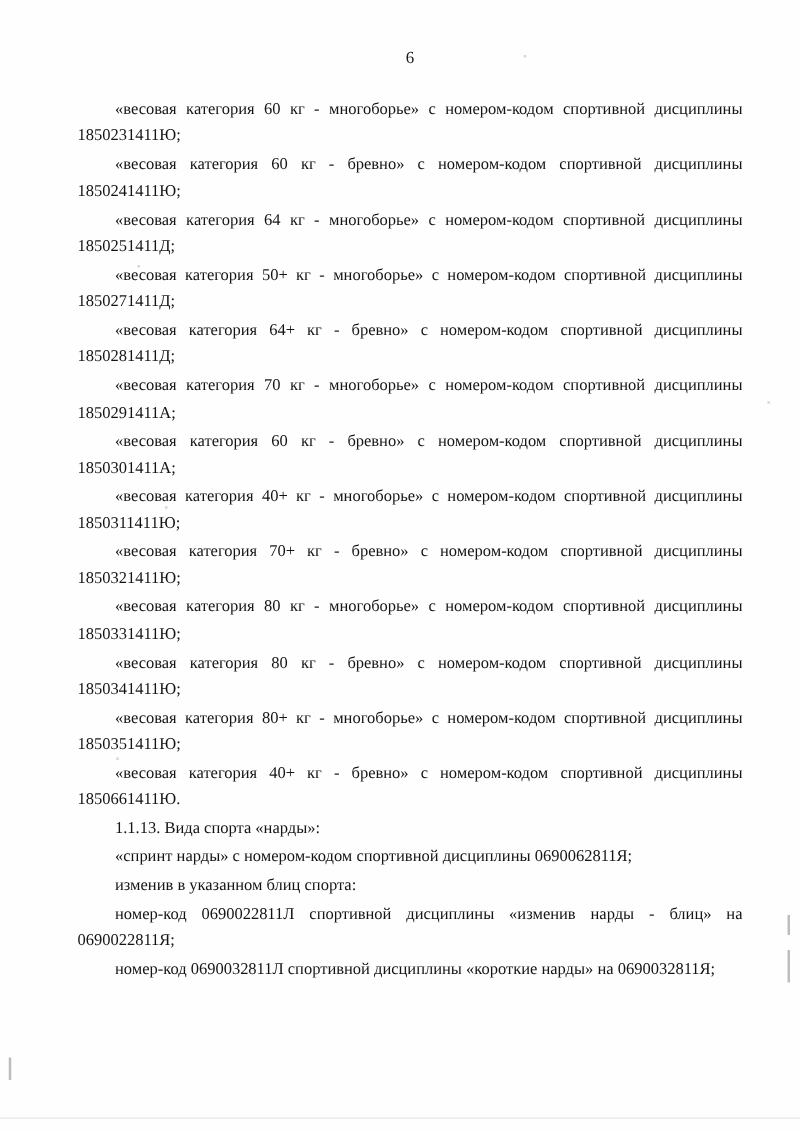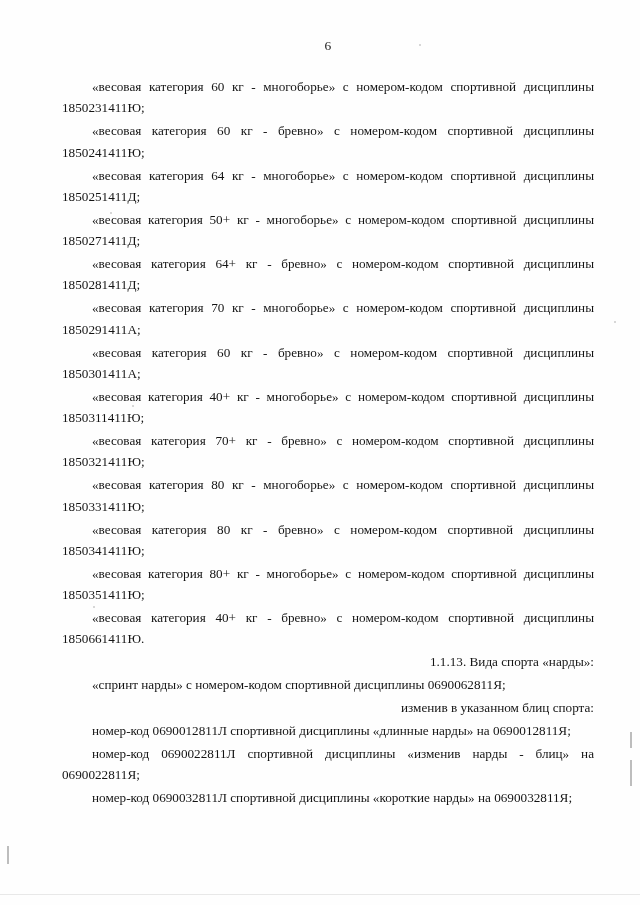--- a/index.html
+++ b/index.html
@@ -36,21 +36,21 @@
     text-align: justify;
     color: #141414;
   }
   .para {
     margin: 0 0 1.5px 0;
     text-indent: 30px;
     text-align: justify;
     text-justify: inter-word;
   }
   .para.nojustify {
-    text-align: right;
+    text-align: left;
   }
   
   .speck {
     position: absolute;
     background: #c9c9c9;
     opacity: 0.75;
   }
   .edge-mark {
     position: absolute;
     background: #bdbdbd;
@@ -82,21 +82,20 @@
     <p class="para">«весовая категория 60 кг - бревно» с номером-кодом спортивной дисциплины 1850301411А;</p>
     <p class="para">«весовая категория 40+ кг - многоборье» с номером-кодом спортивной дисциплины 1850311411Ю;</p>
     <p class="para">«весовая категория 70+ кг - бревно» с номером-кодом спортивной дисциплины 1850321411Ю;</p>
     <p class="para">«весовая категория 80 кг - многоборье» с номером-кодом спортивной дисциплины 1850331411Ю;</p>
     <p class="para">«весовая категория 80 кг - бревно» с номером-кодом спортивной дисциплины 1850341411Ю;</p>
     <p class="para">«весовая категория 80+ кг - многоборье» с номером-кодом спортивной дисциплины 1850351411Ю;</p>
     <p class="para">«весовая категория 40+ кг - бревно» с номером-кодом спортивной дисциплины 1850661411Ю.</p>
     <p class="para nojustify">1.1.13. Вида спорта «нарды»:</p>
     <p class="para">«спринт нарды» с номером-кодом спортивной дисциплины 0690062811Я;</p>
     <p class="para nojustify">изменив в указанном блиц спорта:</p>
-    <p class="para">номер-код 0690012811Л спортивной дисциплины «длинные нарды» на 0690012811Я;</p>
     <p class="para">номер-код 0690022811Л спортивной дисциплины «изменив нарды - блиц» на 0690022811Я;</p>
     <p class="para">номер-код 0690032811Л спортивной дисциплины «короткие нарды» на 0690032811Я;</p>
   </div>
 
   <span class="speck" style="left:110px; top:212px; width:2px; height:2px;"></span>
   <span class="speck" style="left:419px; top:44px; width:2px; height:2px;"></span>
   <span class="speck" style="left:614px; top:321px; width:2px; height:2px;"></span>
   <span class="speck" style="left:132px; top:405px; width:2px; height:2px;"></span>
   <span class="speck" style="left:93px; top:606px; width:2px; height:2px;"></span>
   <span class="edge-mark" style="right:8px; top:732px; width:2px; height:16px;"></span>

